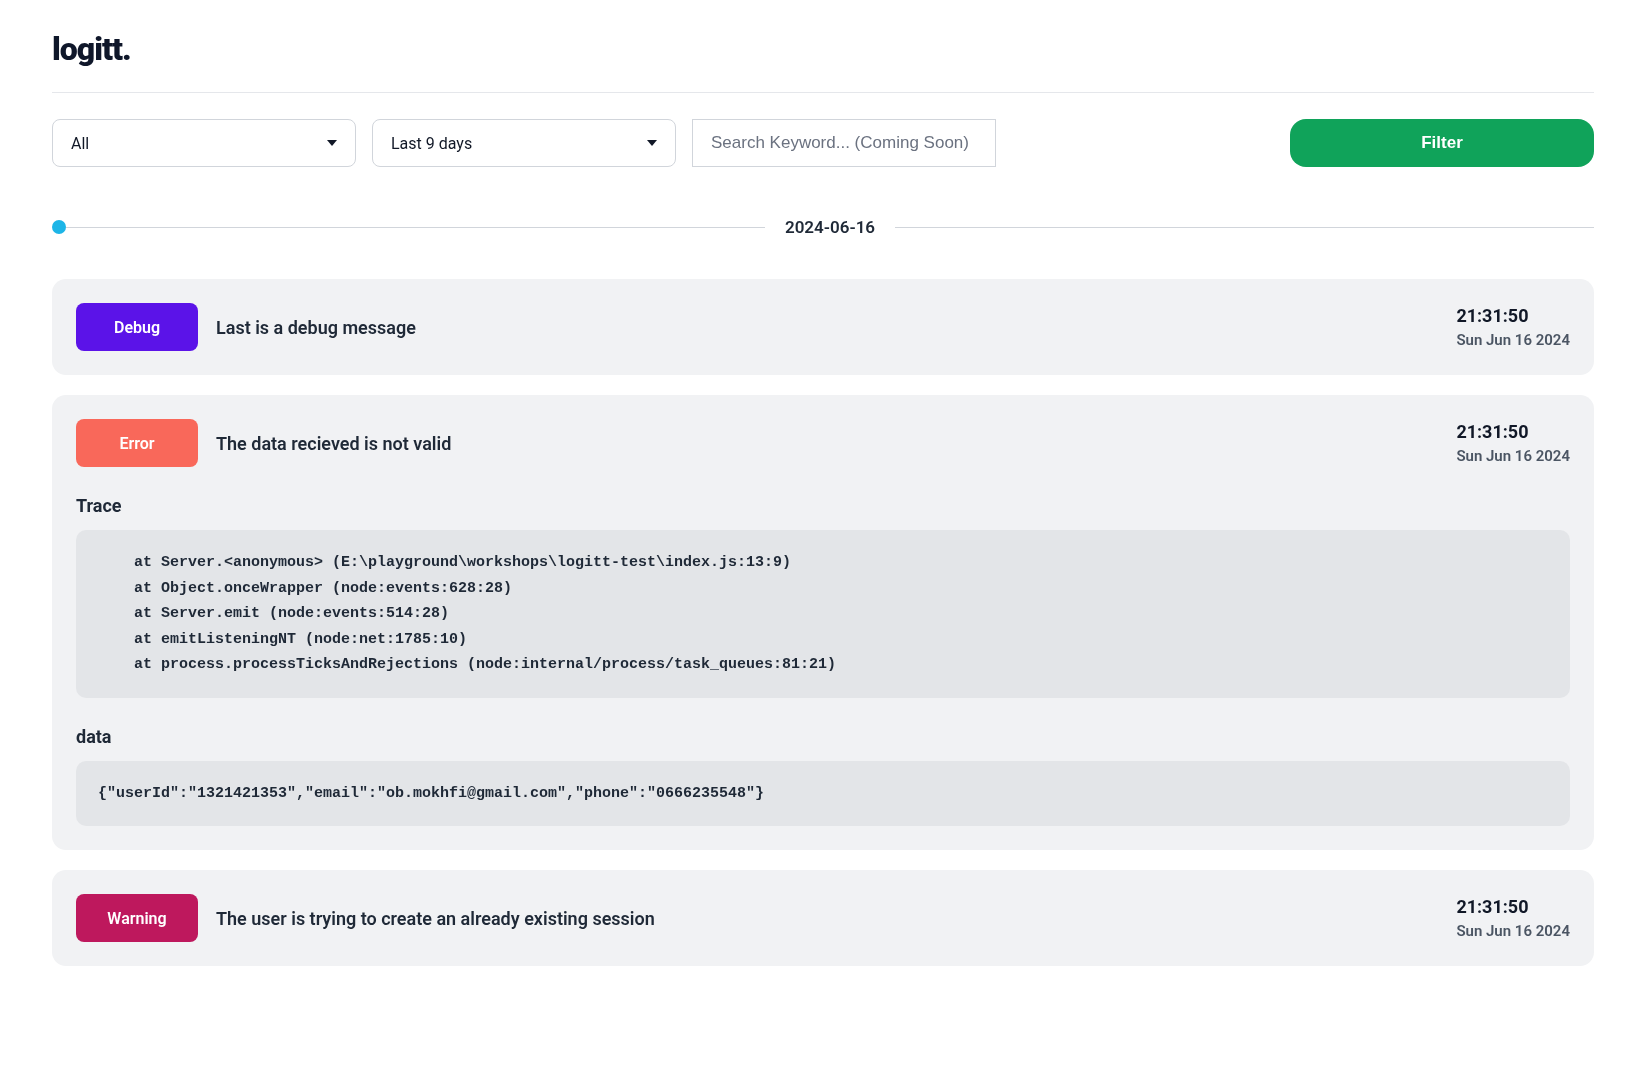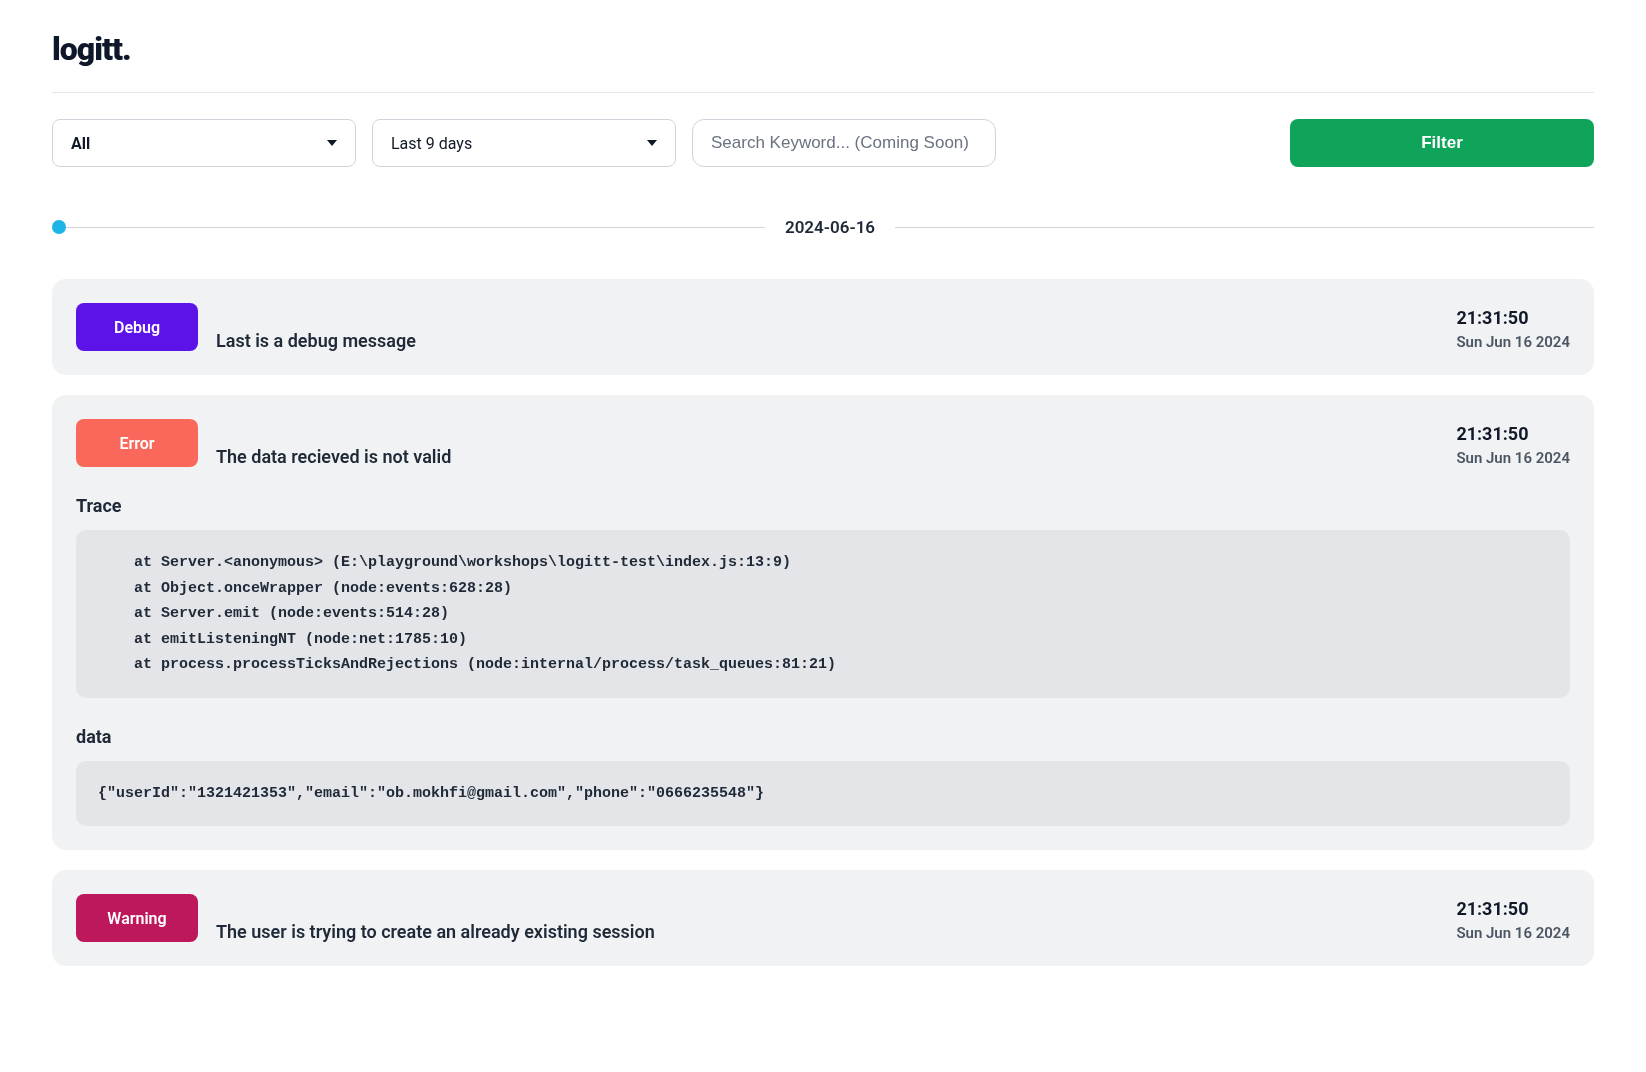--- a/index.html
+++ b/index.html
@@ -47,49 +47,49 @@
       height: 48px;
       padding: 0 18px;
       background: #ffffff;
       border: 1px solid #d1d5db;
       border-radius: 8px;
       font-size: 16px;
       color: #111827;
       cursor: pointer;
       width: 100%;
     }
-    .select-wrap.type { width: 304px; font-weight: bold; }
+    .select-wrap.type { width: 304px; }
     .select-wrap.range { width: 304px; }
     .caret {
       width: 0;
       height: 0;
       border-left: 5px solid transparent;
       border-right: 5px solid transparent;
       border-top: 6px solid #111827;
     }
     .search-input {
       flex: 0 0 304px;
       height: 48px;
       padding: 0 18px;
       background: #ffffff;
       border: 1px solid #d1d5db;
-      border-radius: 12px;
+      border-radius: 0;
       font-size: 17px;
       color: #111827;
     }
     .search-input::placeholder {
       color: #6b7280;
     }
     .filter-btn {
       flex: 0 0 304px;
       height: 48px;
       background: #10a35a;
       color: #ffffff;
       border: none;
-      border-radius: 8px;
+      border-radius: 16px;
       font-size: 17px;
       font-weight: 600;
       cursor: pointer;
       margin-left: auto;
     }
     .date-divider {
       display: flex;
       align-items: center;
       margin-bottom: 40px;
       position: relative;
@@ -120,21 +120,21 @@
       color: #1f2937;
     }
     .log-card {
       background: #f1f2f4;
       border-radius: 14px;
       padding: 24px;
       margin-bottom: 20px;
     }
     .log-header {
       display: flex;
-      align-items: flex-end;
+      align-items: center;
       gap: 18px;
     }
     .badge {
       display: inline-flex;
       align-items: center;
       justify-content: center;
       min-width: 122px;
       height: 48px;
       border-radius: 8px;
       font-size: 16px;

